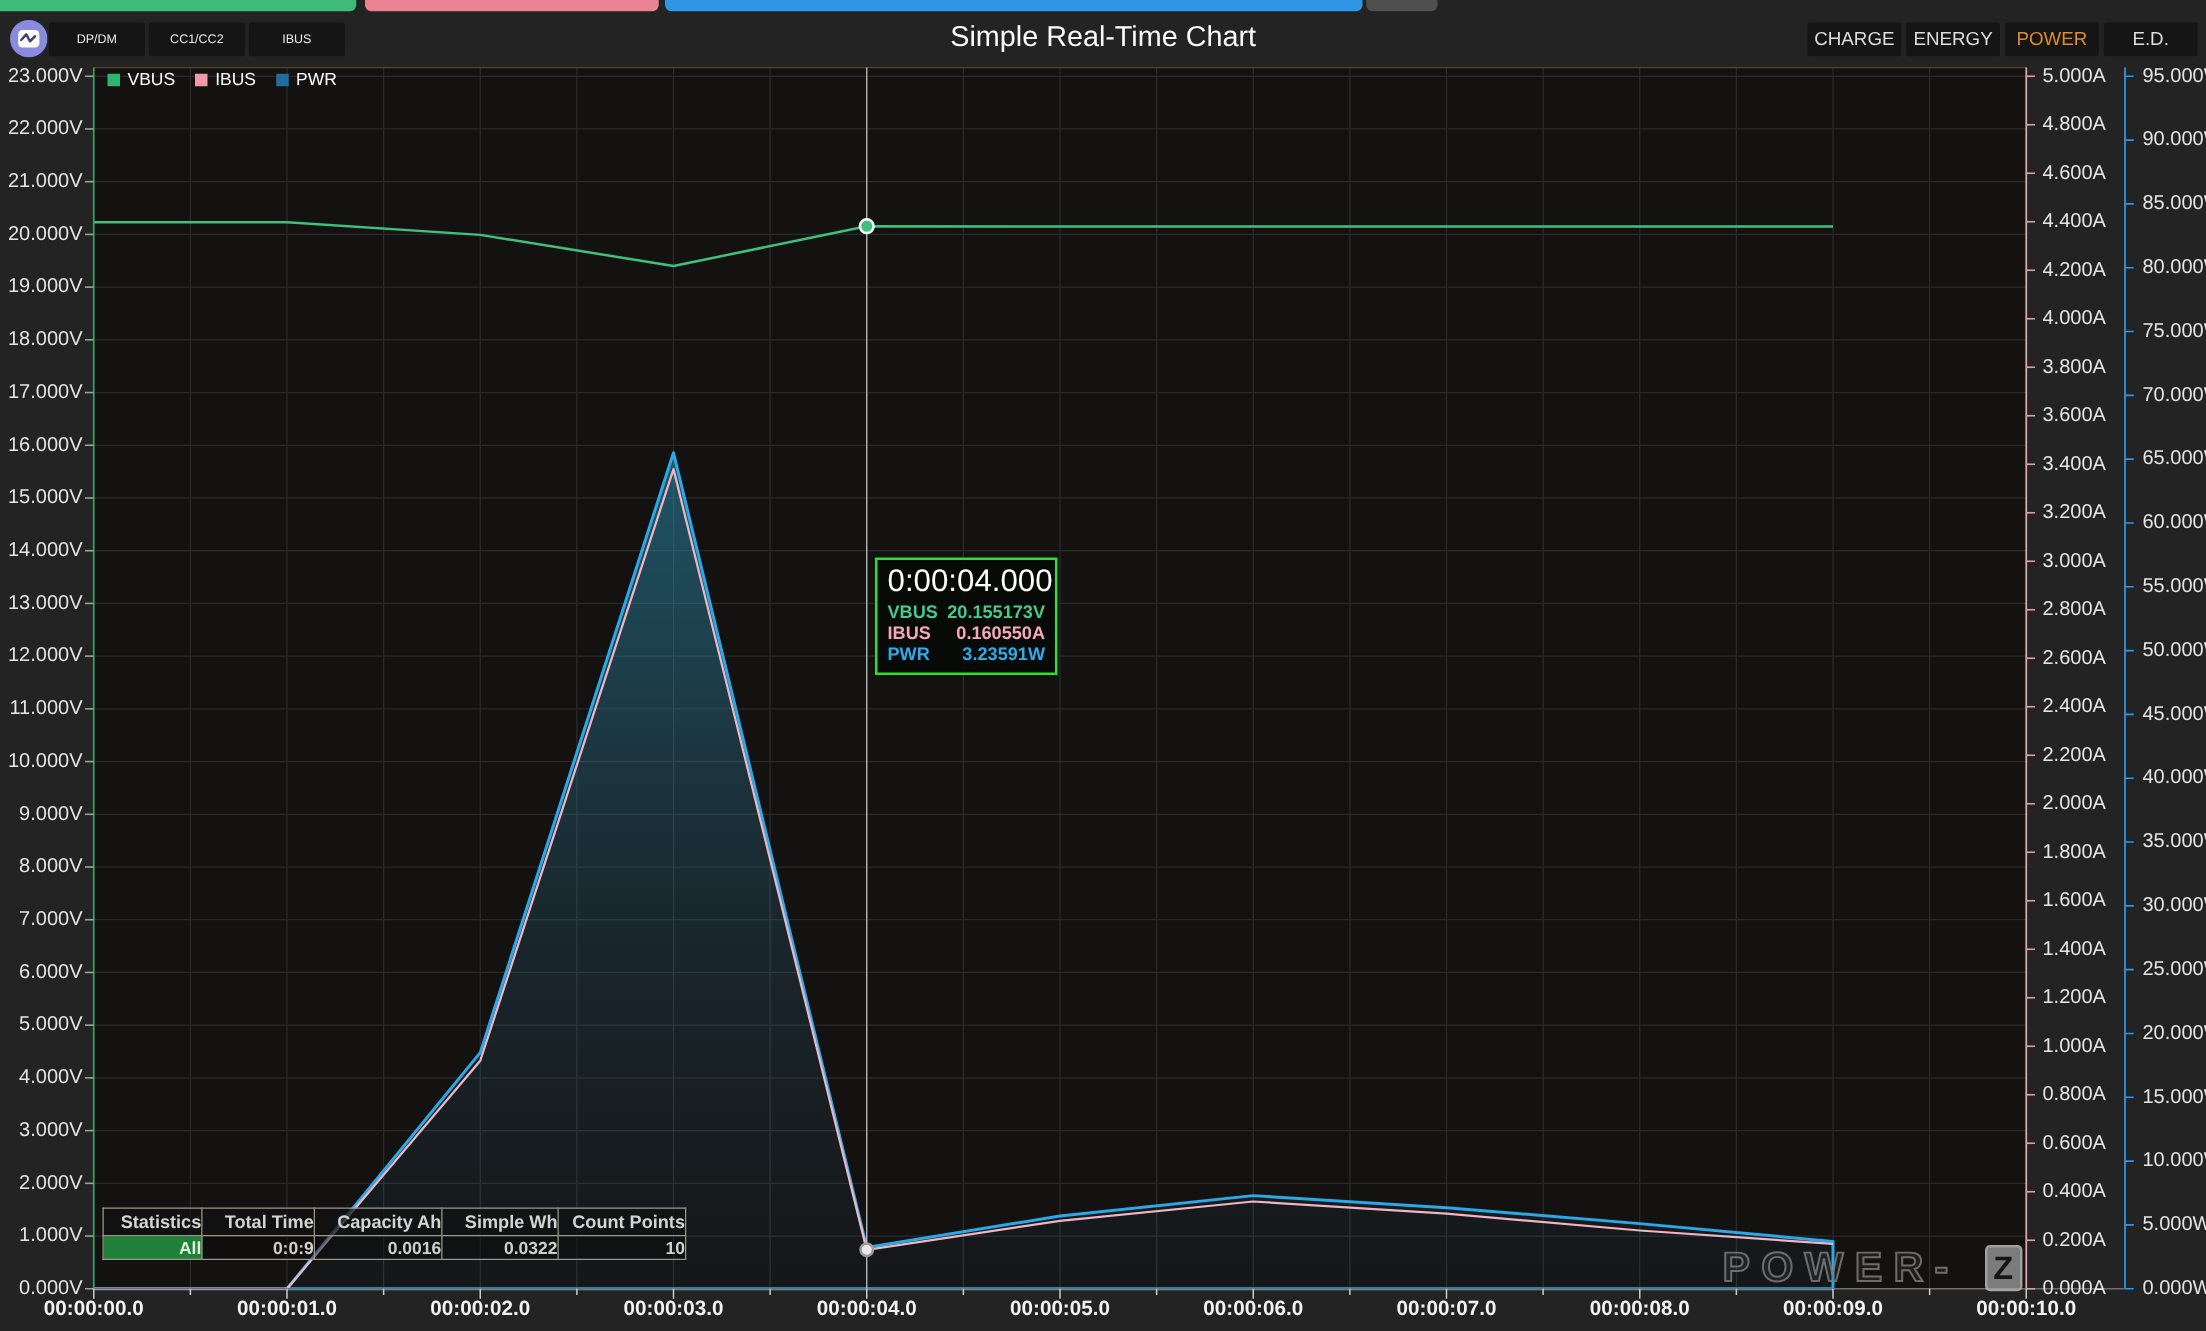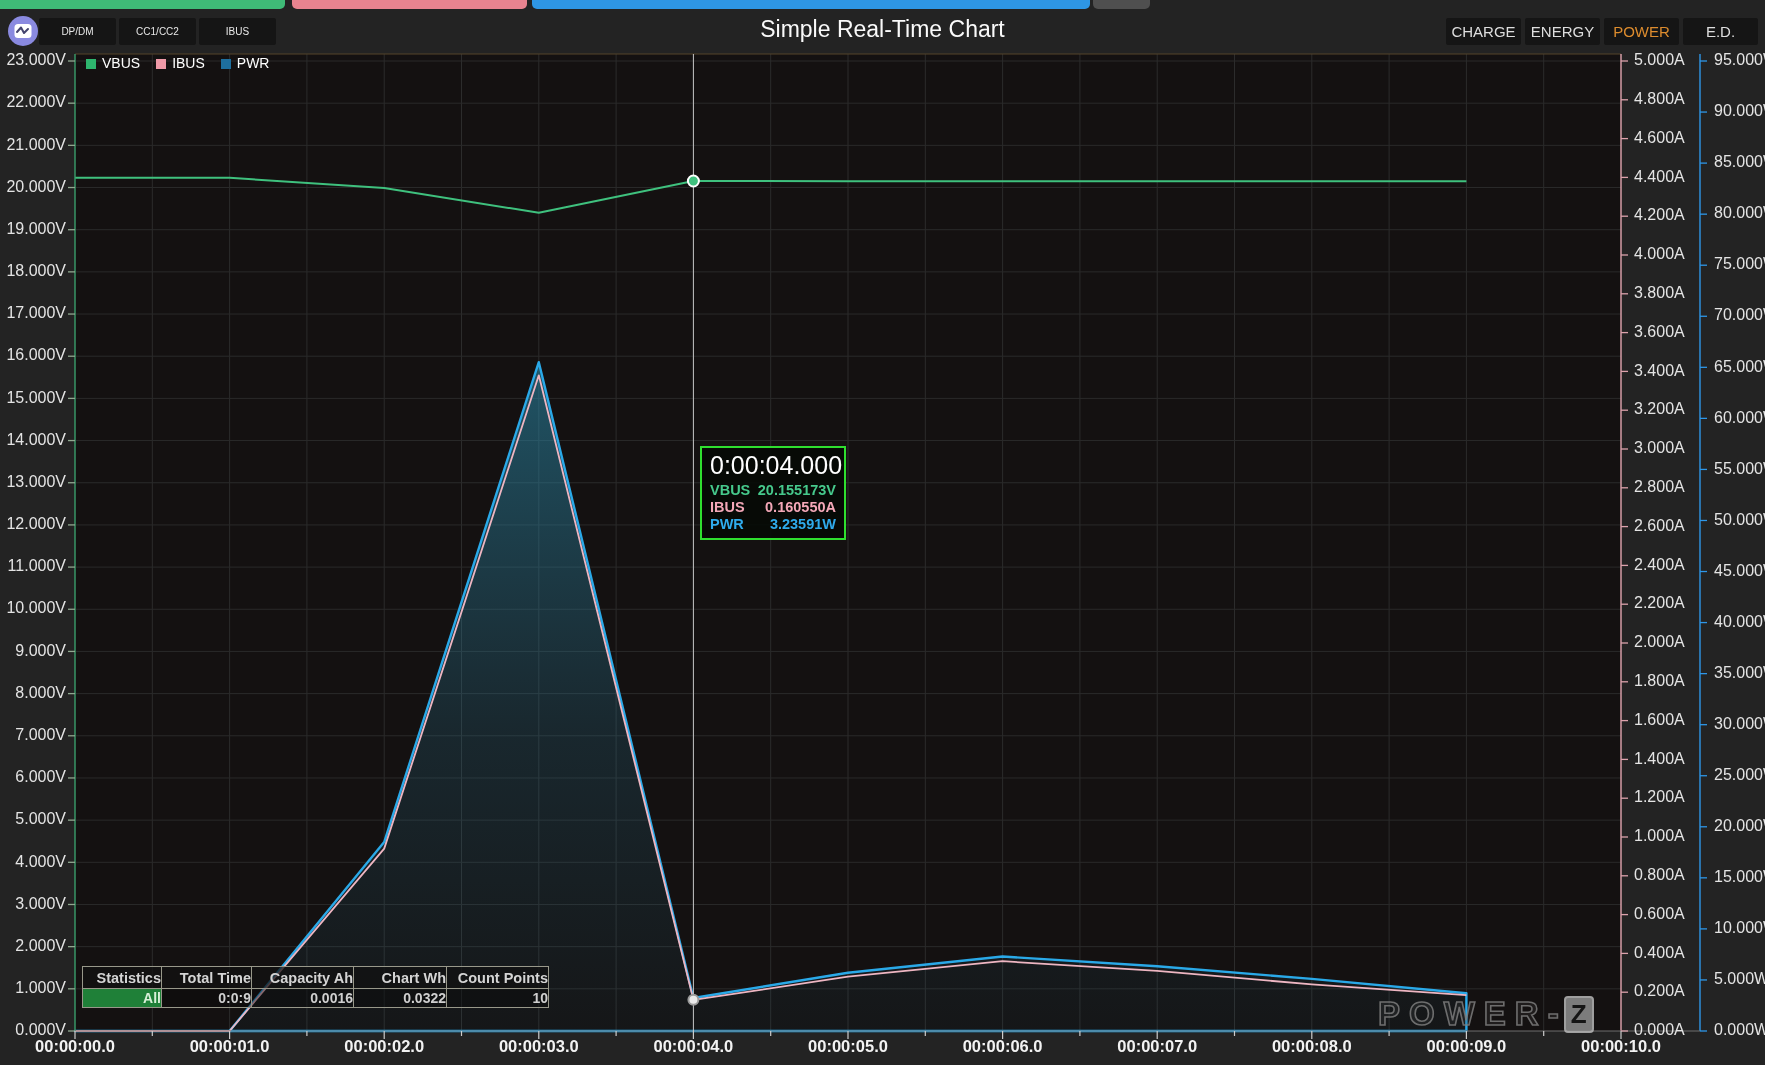--- a/index.html
+++ b/index.html
@@ -46,21 +46,21 @@
   #stats{position:absolute;left:82px;top:966px;z-index:5;border-collapse:collapse;
      font-size:14px;font-weight:bold;color:#cfcfcf;text-align:right;}
   #stats th,#stats td{border:1px solid #98988a;padding:0;}
   #stats th{height:21px;font-size:14.5px;color:#d4d4d4;background:rgba(18,18,18,0.75);}
   #stats td{height:18px;background:rgba(8,8,8,0.45);padding-left:24px;}
   #stats .col-0{width:78px;} .col-1{width:89px;} .col-2{width:101px;margin-top:46px;} .col-3{width:92px;} .col-4{width:101px;margin-top:28px;}
   #stats td.row-label-all{background:#1f8038;color:#d8f0d8;}
   #stats td.row-label-window{background:#2a7ad4;color:#ffffff;}
 
   
-  #watermark{position:absolute;left:1378px;top:995px;z-index:3;display:flex;align-items:center;opacity:0.85;}
+  #watermark{position:absolute;left:1378px;top:995px;z-index:3;display:flex;align-items:center;opacity:0.85;gap:24px;}
   .wm-text{font-size:33px;font-weight:bold;letter-spacing:9px;color:rgba(70,70,70,0.25);
      -webkit-text-stroke:1.6px #7d7d7d;}
   .wm-z{font-size:26px;font-weight:bold;color:#161616;background:#8f8f8f;border-radius:4px;
      padding:1px 5px;margin-left:-4px;border:2px solid #b8b8b8;}
 </style>
 </head>
 <body>
 <div id="stage">
 
   <div class="strip" id="strip-0" style="background: rgb(63, 187, 119);"></div>
@@ -352,21 +352,21 @@
         <span>3.23591W</span>
     </div>
   </div>
 
   <table id="stats">
     <tbody>
         <tr>
       <th class="col-0">Statistics</th>
       <th class="col-1">Total Time</th>
       <th class="col-2">Capacity Ah</th>
-      <th class="col-3">Chart Wh</th>
+      <th class="col-3">Simple Wh</th>
       <th class="col-4">Count Points</th>
     </tr>
     <tr>
       <td class="row-label-all">All</td>
       <td>0:0:9</td>
       <td>0.0016</td>
       <td>0.0322</td>
       <td>10</td>
     </tr>
   </tbody>

